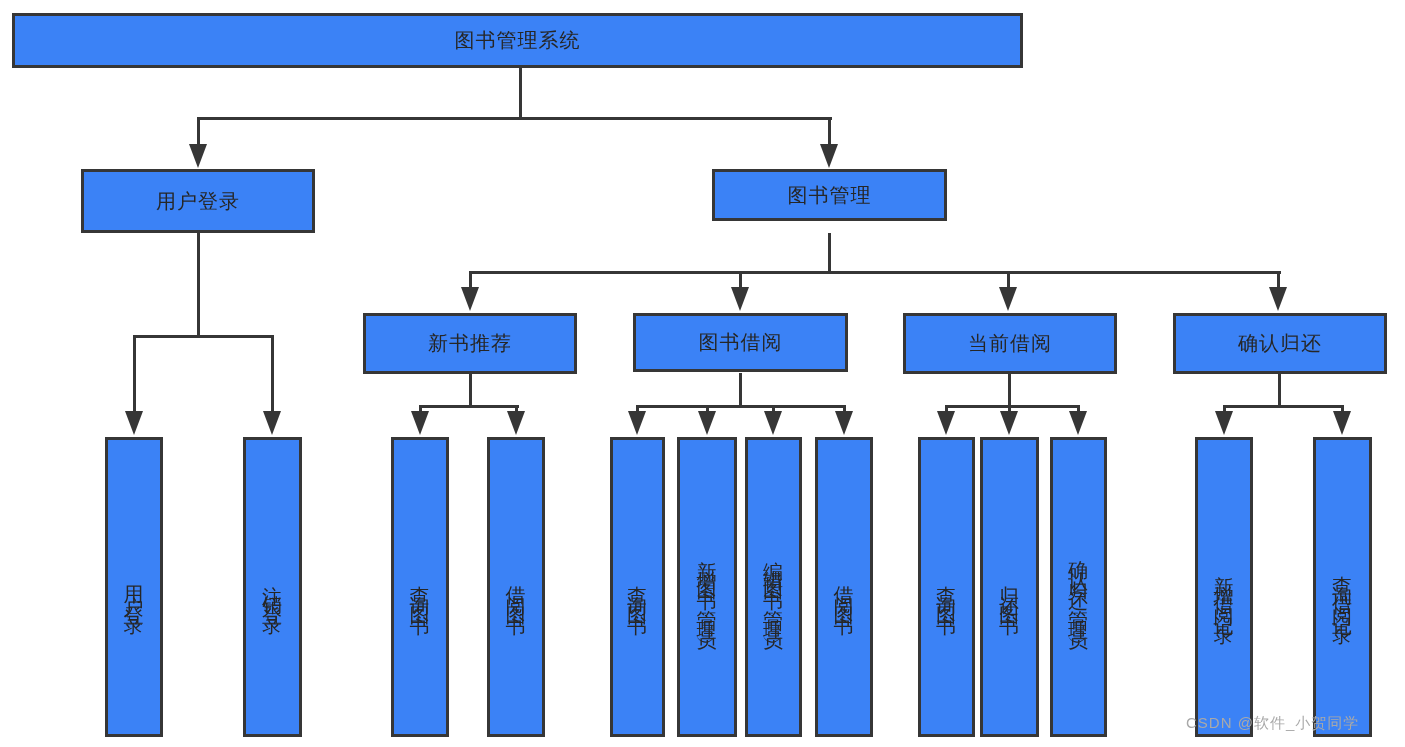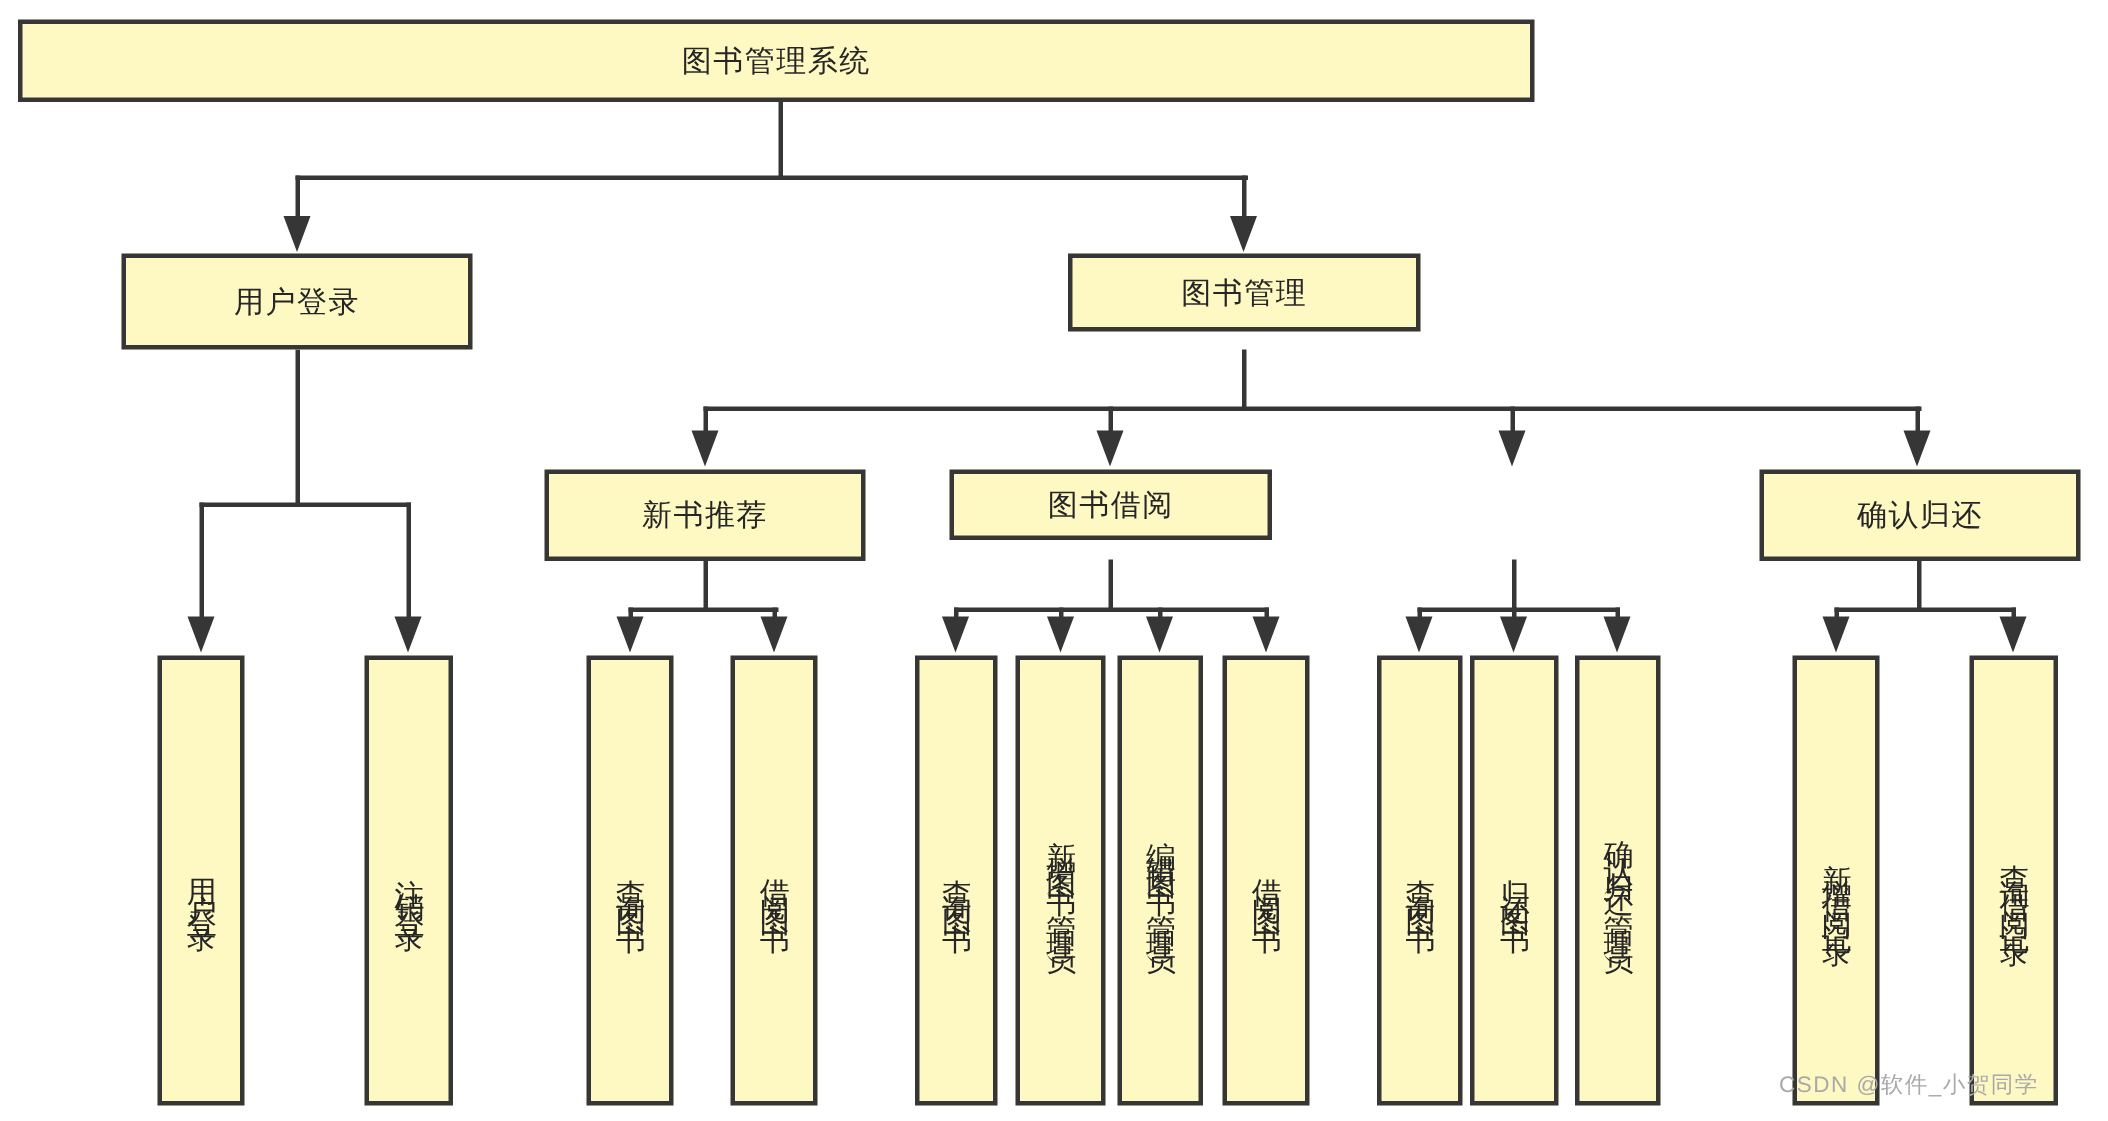--- a/index.html
+++ b/index.html
@@ -14,21 +14,21 @@
     width:1405px;height:747px;
     background:var(--bg);
     overflow:hidden;
     font-family:"Liberation Sans","DejaVu Sans",sans-serif;
     color:var(--text);
   }
   .box{
     position:absolute;
     box-sizing:border-box;
     border:3px solid var(--line);
-    background:#fef9c3;
+    background:#3b82f6;
     display:flex;
     align-items:center;
     justify-content:center;
     font-size:20px;
     letter-spacing:1px;
     color:var(--text);
     z-index:2;
   }
   .vbox{
     writing-mode:vertical-rl;
@@ -89,21 +89,22 @@
   <div class="vline" style="left:469px;top:271px;width:3px;height:20px;"></div>
   <div class="vline" style="left:739px;top:271px;width:3px;height:20px;"></div>
   <div class="vline" style="left:1007px;top:271px;width:3px;height:20px;"></div>
   <div class="vline" style="left:1277px;top:271px;width:3px;height:20px;"></div>
   <div class="arrow" style="left:461px;top:287px;"></div>
   <div class="arrow" style="left:731px;top:287px;"></div>
   <div class="arrow" style="left:999px;top:287px;"></div>
   <div class="arrow" style="left:1269px;top:287px;"></div>
 
   <div class="box" style="left:363px;top:313px;width:214px;height:61px;">新书推荐</div>
-  <div class="box" style="left:633px;top:313px;width:215px;height:47px;">图书借阅</div>
+  <div class="box" style="left:633px;top:313px;width:215px;height:59px;">图书借阅</div>
+  <div class="box" style="left:903px;top:313px;width:214px;height:61px;">当前借阅</div>
   <div class="box" style="left:1173px;top:313px;width:214px;height:61px;">确认归还</div>
 
   <div class="vline" style="left:469px;top:373px;width:3px;height:35px;"></div>
   <div class="hline" style="left:419px;top:405px;width:100px;height:3px;"></div>
   <div class="vline" style="left:419px;top:405px;width:3px;height:11px;"></div>
   <div class="vline" style="left:515px;top:405px;width:3px;height:11px;"></div>
   <div class="arrow" style="left:411px;top:411px;"></div>
   <div class="arrow" style="left:507px;top:411px;"></div>
 
   <div class="vline" style="left:739px;top:373px;width:3px;height:35px;"></div>

